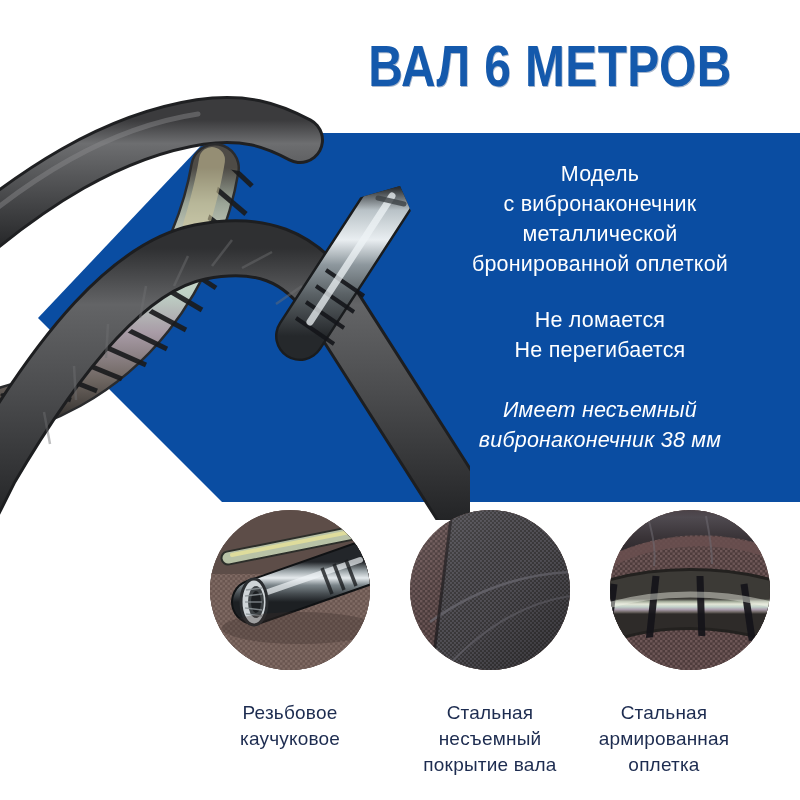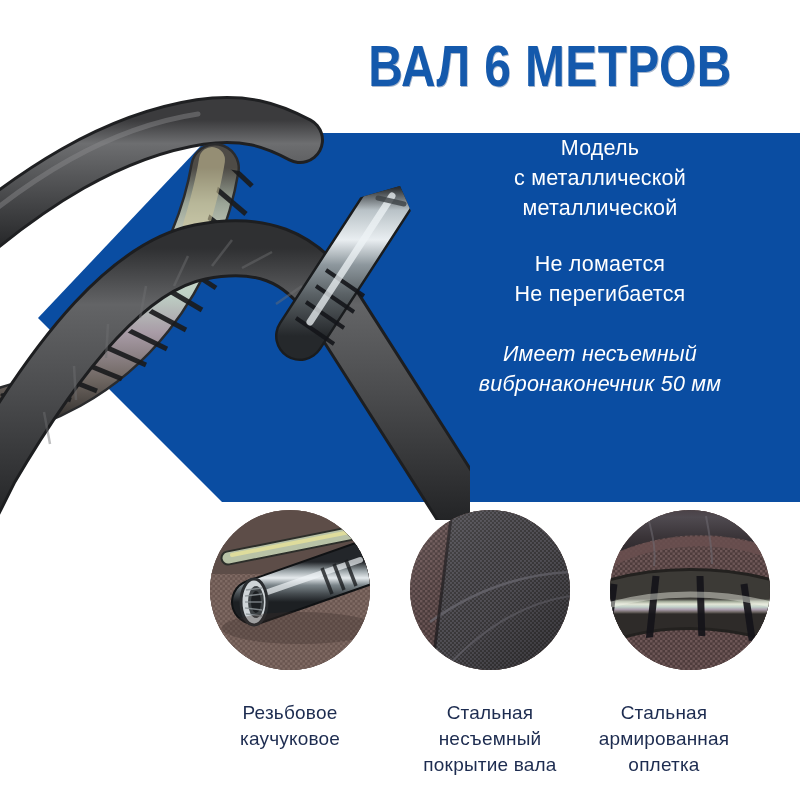--- a/index.html
+++ b/index.html
@@ -74,21 +74,21 @@
     height: 369px;
     color: #ffffff;
     text-align: center;
     font-size: 21.5px;
     line-height: 30px;
     font-weight: 300;
     letter-spacing: 0.2px;
     pointer-events: none;
   }
   .para { margin: 0; }
-  .para.p1 { }
+  .para.p1 { padding-top: 26px; }
   .para.p2 { padding-top: 26px; text-align: center; }
   .para.p3 { padding-top: 30px; font-style: italic; }
   .para .ln { display: block; white-space: nowrap; }
 
   
   .photo-main {
     position: absolute;
     left: 0;
     top: 0;
     width: 470px;
@@ -149,30 +149,31 @@
 
 <div id="poster">
 
   <div class="title">ВАЛ 6 МЕТРОВ</div>
 
   <div class="blue-panel"></div>
 
   <div class="panel-text">
     <p class="para p1">
       <span class="ln">Модель</span>
-      <span class="ln">с металлической</span>
+      <span class="ln">с вибронаконечник</span>
       <span class="ln">металлической</span>
+      <span class="ln">бронированной оплеткой</span>
     </p>
     <p class="para p2">
       <span class="ln">Не ломается</span>
       <span class="ln">Не перегибается</span>
     </p>
     <p class="para p3">
       <span class="ln">Имеет несъемный</span>
-      <span class="ln">вибронаконечник 50 мм</span>
+      <span class="ln">вибронаконечник 38 мм</span>
     </p>
   </div>
 
   <div class="photo-main">
     <svg width="470" height="520" viewBox="0 0 470 520" xmlns="http://www.w3.org/2000/svg">
       <defs>
 
         <linearGradient id="rub" x1="0" y1="0" x2="0" y2="1">
           <stop offset="0%" stop-color="#3b3b3d"></stop>
           <stop offset="18%" stop-color="#6d6e70"></stop>

